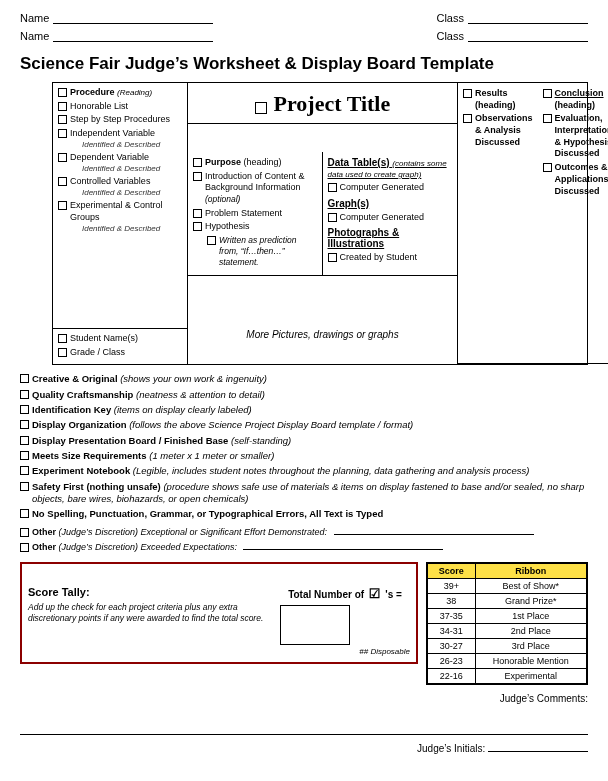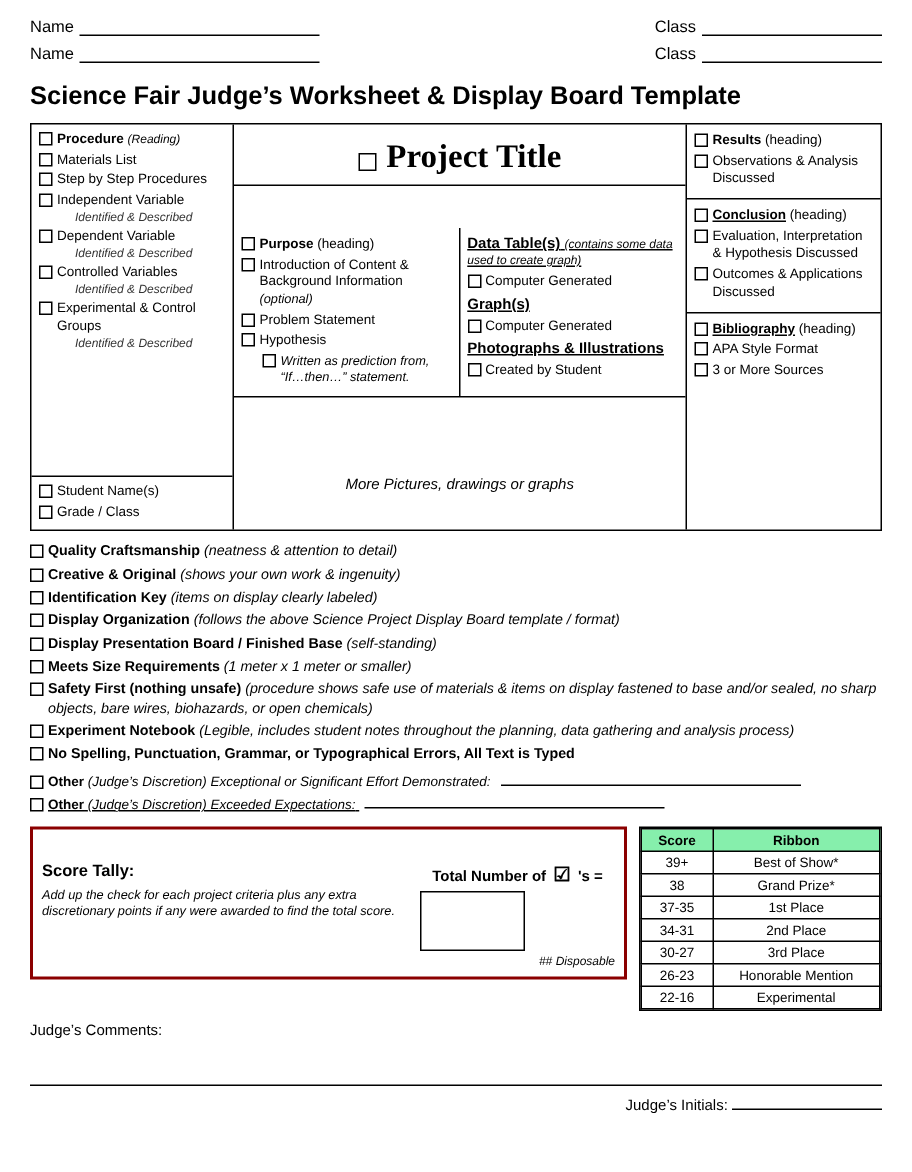--- a/index.html
+++ b/index.html
@@ -36,35 +36,37 @@
       font-size: 17px;
       font-weight: bold;
       margin: 12px 0 8px 0;
       font-family: Arial, sans-serif;
     }
     .main-grid {
       display: grid;
       grid-template-columns: 135px 1fr 130px;
       border: 1.5px solid #000;
       margin-bottom: 8px;
+      margin-left: 32px;
     }
     .col-left {
       border-right: 1.5px solid #000;
       display: flex;
       flex-direction: column;
     }
     .col-center {
       display: flex;
       flex-direction: column;
       gap: 28px;
     }
     .col-right {
       border-left: 1.5px solid #000;
       display: flex;
-      flex-direction: column;
+      flex-direction: row;
+      font-weight: bold;
     }
     .procedures-section {
       padding: 4px 5px;
       border-bottom: 1.5px solid #000;
       flex: 1;
     }
     .procedures-section .reading {
       font-size: 8px;
       font-style: italic;
       font-weight: normal;
@@ -200,33 +202,34 @@
       border: 1.5px solid #000;
       font-size: 9px;
     }
     .score-table table {
       border-collapse: collapse;
       width: 160px;
     }
     .score-table table th {
       border: 1px solid #000;
       padding: 2px 6px;
-      background: #86efac;
+      background: #fde047;
       font-weight: bold;
     }
     .score-table table td {
       border: 1px solid #000;
       padding: 2px 6px;
       text-align: center;
     }
     .judges-comments {
       margin-top: 8px;
       font-size: 10px;
       border-bottom: 1px solid #000;
       padding-bottom: 30px;
+      text-align: right;
     }
     .judges-initials {
       text-align: right;
       font-size: 10px;
       margin-top: 8px;
     }
     .judges-initials .line {
       display: inline-block;
       border-bottom: 1px solid #000;
       width: 100px;
@@ -277,21 +280,21 @@
 <div class="main-grid">
 
   <div class="col-left">
     <div class="procedures-section">
       <div class="check-item">
         <div class="check-box"></div>
         <span><strong>Procedure</strong> <span class="reading">(Reading)</span></span>
       </div>
       <div class="check-item">
         <div class="check-box"></div>
-        <span>Materials List</span>
+        <span>Honorable List</span>
       </div>
       <div class="check-item">
         <div class="check-box"></div>
         <span>Step by Step Procedures</span>
       </div>
       <div class="check-item">
         <div class="check-box"></div>
         <span>Independent Variable<br><span class="sub-text">Identified &amp; Described</span></span>
       </div>
       <div class="check-item">
@@ -416,62 +419,62 @@
         <div class="check-box"></div>
         <span>3 or More Sources</span>
       </div>
     </div>
   </div>
 </div>
 
 <div class="checklist-section">
   <div class="check-item">
     <div class="check-box"></div>
+    <span><strong>Creative &amp; Original</strong> <em>(shows your own work &amp; ingenuity)</em></span>
+  </div>
+  <div class="check-item">
+    <div class="check-box"></div>
     <span><strong>Quality Craftsmanship</strong> <em>(neatness &amp; attention to detail)</em></span>
   </div>
   <div class="check-item">
     <div class="check-box"></div>
-    <span><strong>Creative &amp; Original</strong> <em>(shows your own work &amp; ingenuity)</em></span>
-  </div>
-  <div class="check-item">
-    <div class="check-box"></div>
     <span><strong>Identification Key</strong> <em>(items on display clearly labeled)</em></span>
   </div>
   <div class="check-item">
     <div class="check-box"></div>
     <span><strong>Display Organization</strong> <em>(follows the above Science Project Display Board template / format)</em></span>
   </div>
   <div class="check-item">
     <div class="check-box"></div>
     <span><strong>Display Presentation Board / Finished Base</strong> <em>(self-standing)</em></span>
   </div>
   <div class="check-item">
     <div class="check-box"></div>
     <span><strong>Meets Size Requirements</strong> <em>(1 meter x 1 meter or smaller)</em></span>
   </div>
   <div class="check-item">
     <div class="check-box"></div>
+    <span><strong>Experiment Notebook</strong> <em>(Legible, includes student notes throughout the planning, data gathering and analysis process)</em></span>
+  </div>
+  <div class="check-item">
+    <div class="check-box"></div>
     <span><strong>Safety First (nothing unsafe)</strong> <em>(procedure shows safe use of materials &amp; items on display fastened to base and/or sealed, no sharp objects, bare wires, biohazards, or open chemicals)</em></span>
   </div>
   <div class="check-item">
     <div class="check-box"></div>
-    <span><strong>Experiment Notebook</strong> <em>(Legible, includes student notes throughout the planning, data gathering and analysis process)</em></span>
-  </div>
-  <div class="check-item">
-    <div class="check-box"></div>
     <span><strong>No Spelling, Punctuation, Grammar, or Typographical Errors, All Text is Typed</strong></span>
   </div>
 </div>
 
 <div style="margin-top:4px;">
   <div class="check-item">
     <div class="check-box"></div>
     <span><strong>Other</strong> <em>(Judge’s Discretion) Exceptional or Significant Effort Demonstrated:</em> <span class="blank-line"></span></span>
   </div>
-  <div class="check-item" style="margin-top:4px;text-decoration:underline;">
+  <div class="check-item" style="margin-top:4px;">
     <div class="check-box"></div>
     <span><strong>Other</strong> <em>(Judge’s Discretion) Exceeded Expectations:</em> <span class="blank-line"></span></span>
   </div>
 </div>
 
 <div class="score-section">
   <div class="score-tally">
     <div style="display:flex; justify-content:space-between; align-items:flex-start;margin-top:16px;">
       <div>
         <div class="score-tally-title">Score Tally:</div>

